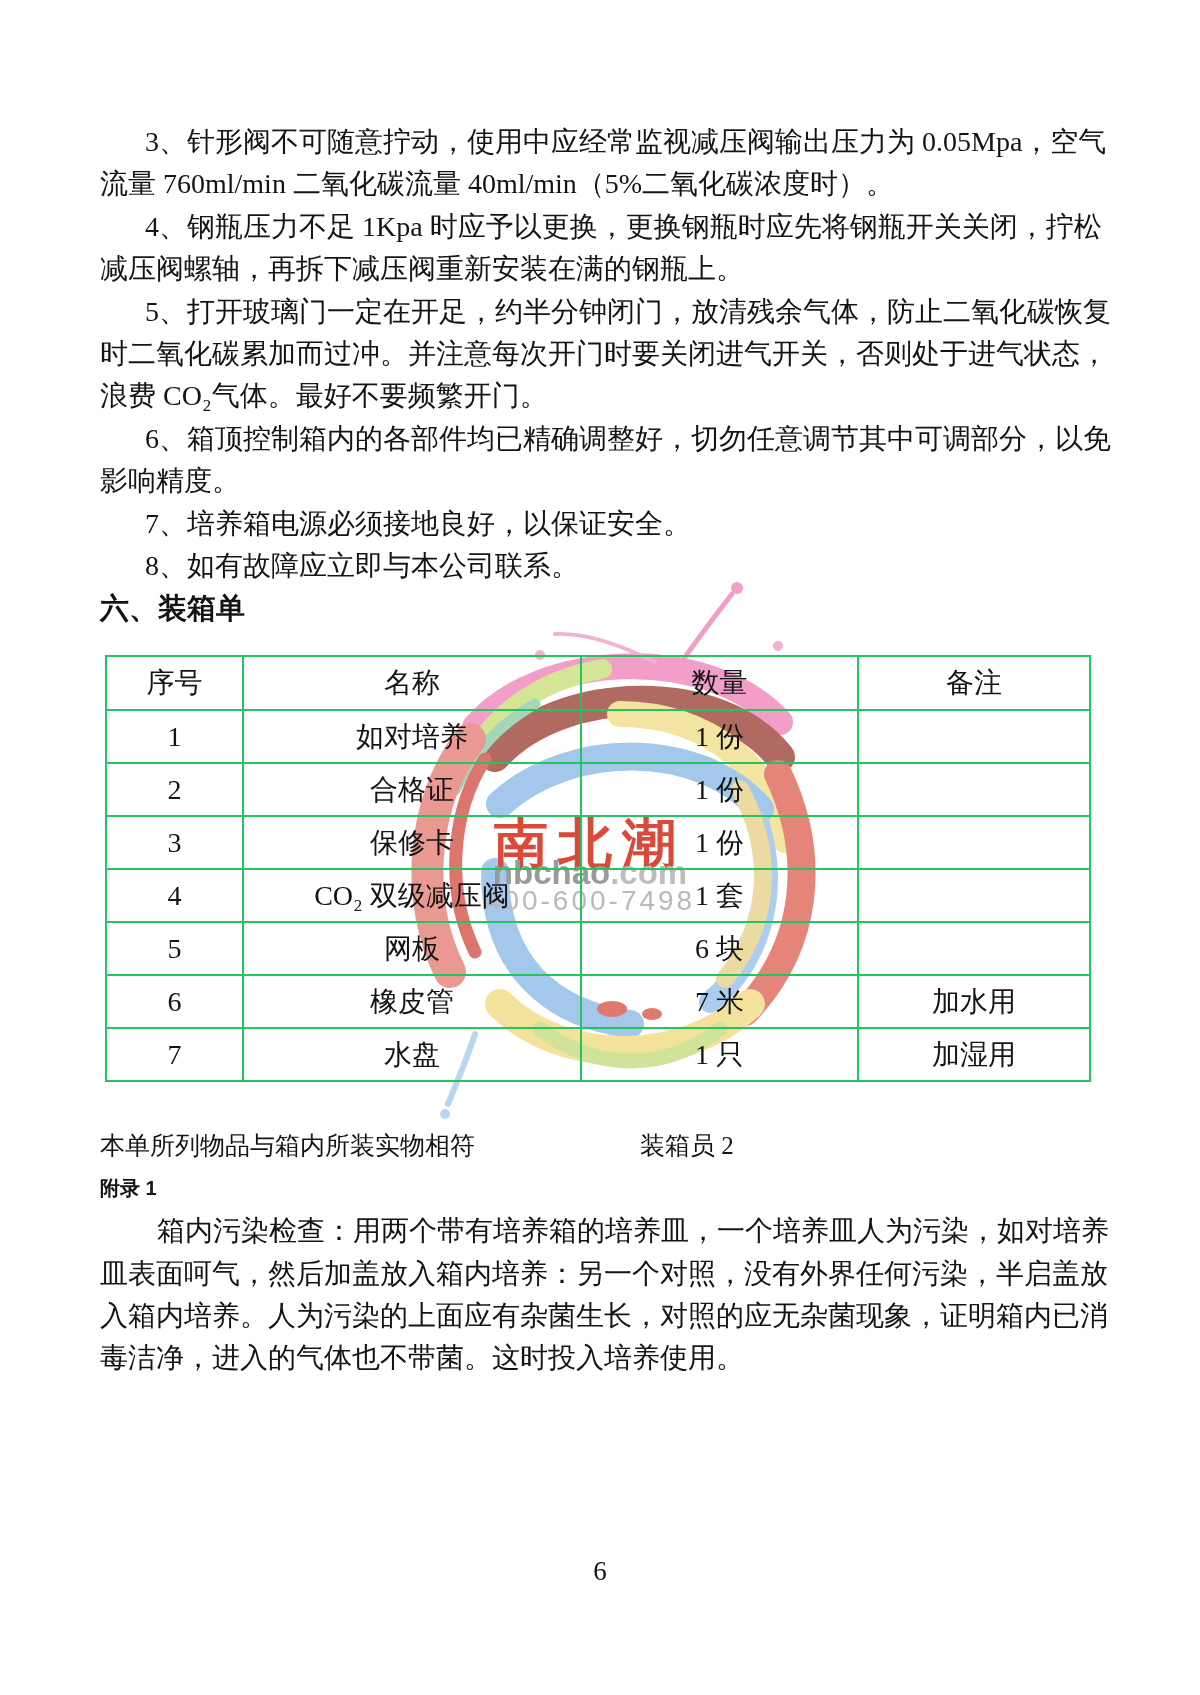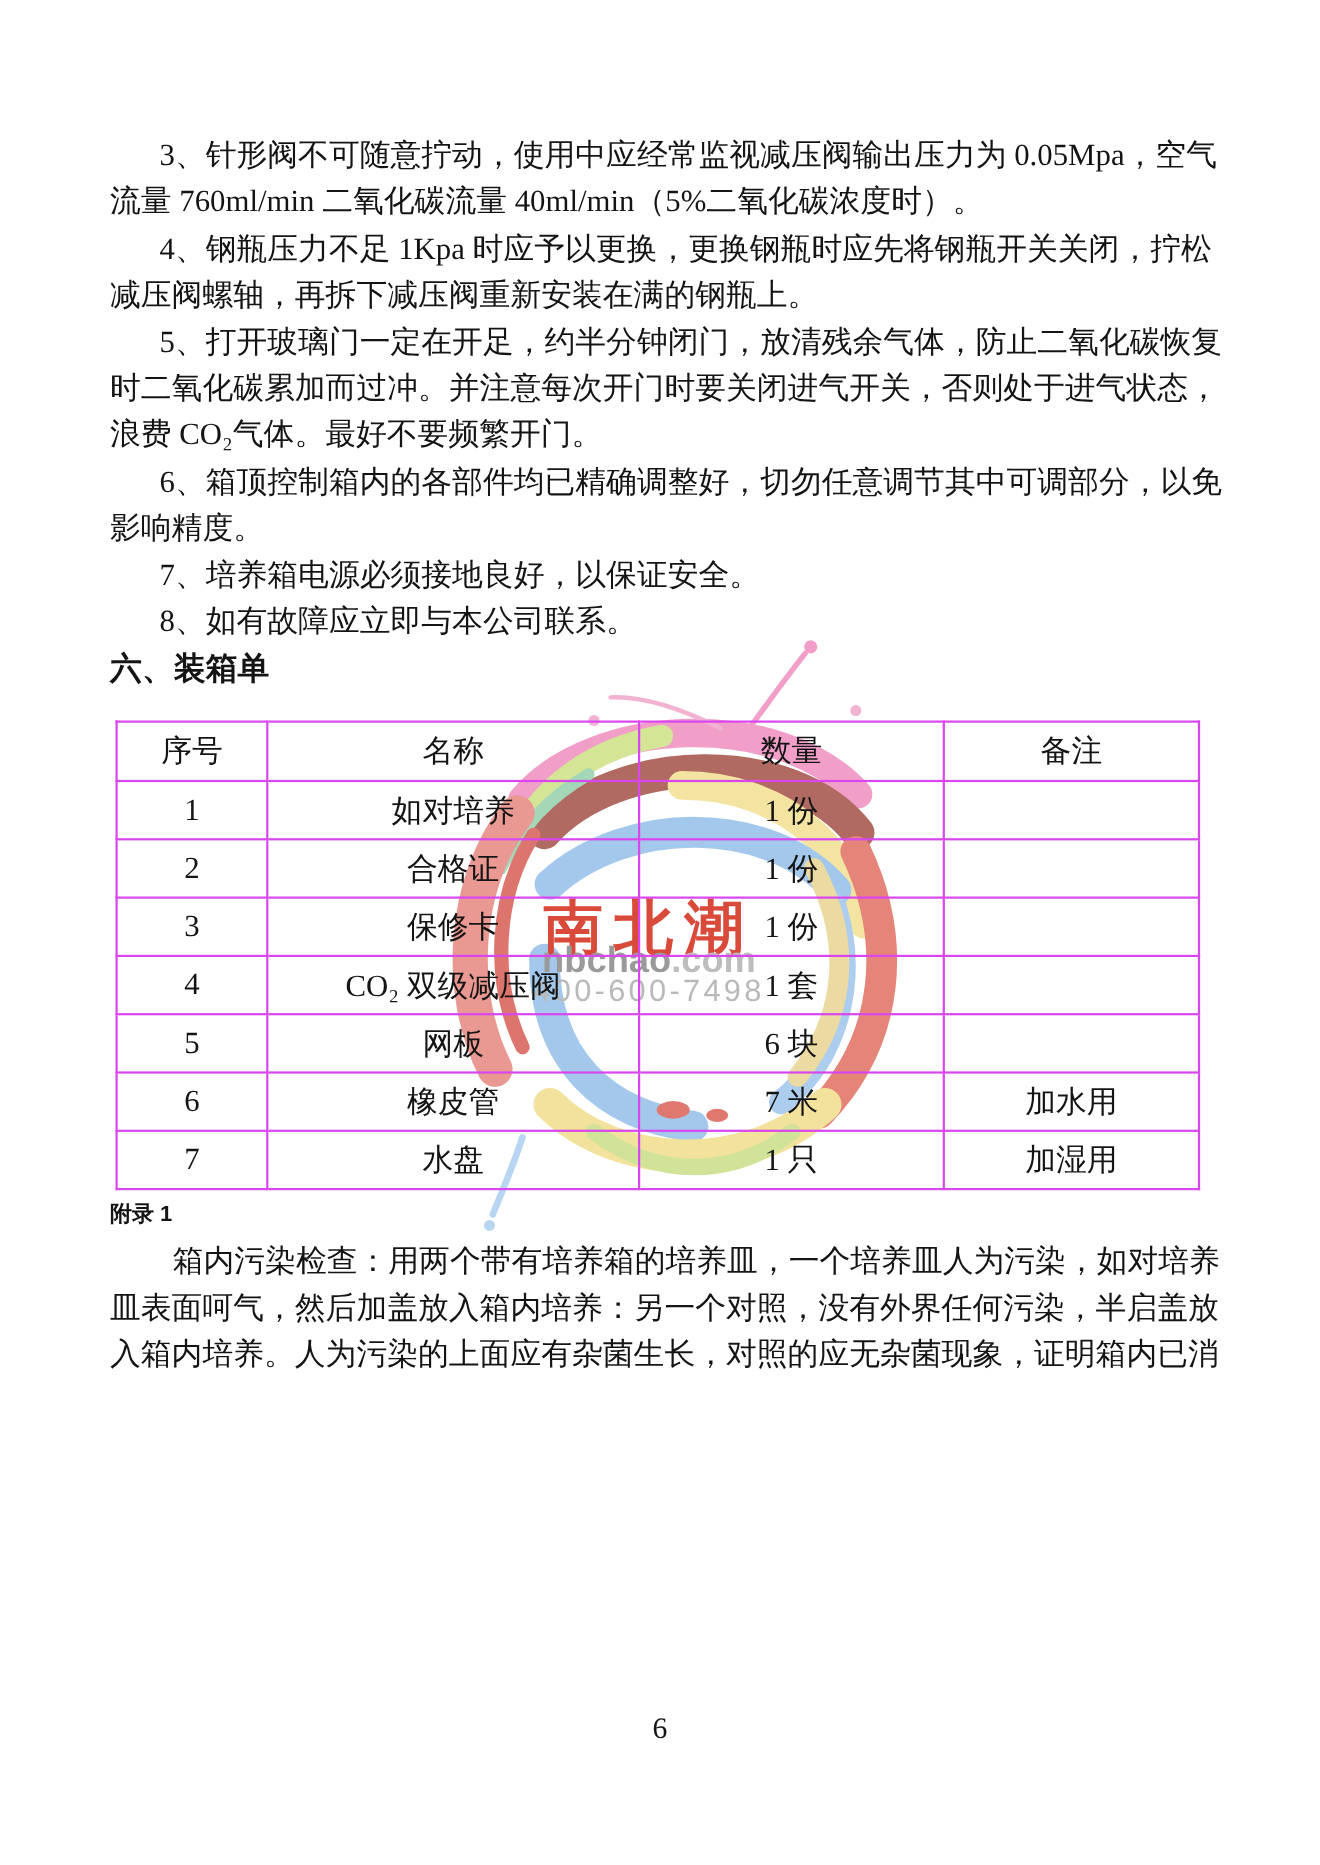--- a/index.html
+++ b/index.html
@@ -35,21 +35,21 @@
     white-space:nowrap;
   }
   
   table.packing{
     border-collapse:collapse;
     table-layout:fixed;
     width:984px;
     margin:25px 0 0 5px;
   }
   table.packing th,table.packing td{
-    border:2px solid #d946ef;
+    border:2px solid #22c55e;
     text-align:center;vertical-align:middle;
     font-size:28px;font-weight:400;
     padding:0;
     background:transparent;
     overflow:hidden;white-space:nowrap;
   }
   table.packing th{height:52px;}
   table.packing td{height:51px;}
   .caption-line{
     margin-top:44px;
@@ -187,23 +187,27 @@
         </tr>
         <tr>
           <td>7</td>
           <td>水盘</td>
           <td>1 只</td>
           <td>加湿用</td>
         </tr>
       </tbody>
     </table>
 
+    <div class="caption-line">
+      <span>本单所列物品与箱内所装实物相符</span><span class="packer">装箱员 2</span>
+    </div>
 
     <div class="appendix-title">附录 1</div>
     <div class="line" style="padding-left:57px">箱内污染检查：用两个带有培养箱的培养皿，一个培养皿人为污染，如对培养</div>
     <div class="line">皿表面呵气，然后加盖放入箱内培养：另一个对照，没有外界任何污染，半启盖放</div>
     <div class="line">入箱内培养。人为污染的上面应有杂菌生长，对照的应无杂菌现象，证明箱内已消</div>
+    <div class="line">毒洁净，进入的气体也不带菌。这时投入培养使用。</div>
 
   </div>
 
   <div class="page-number">6</div>
 
 </div>
 
 </body></html>

